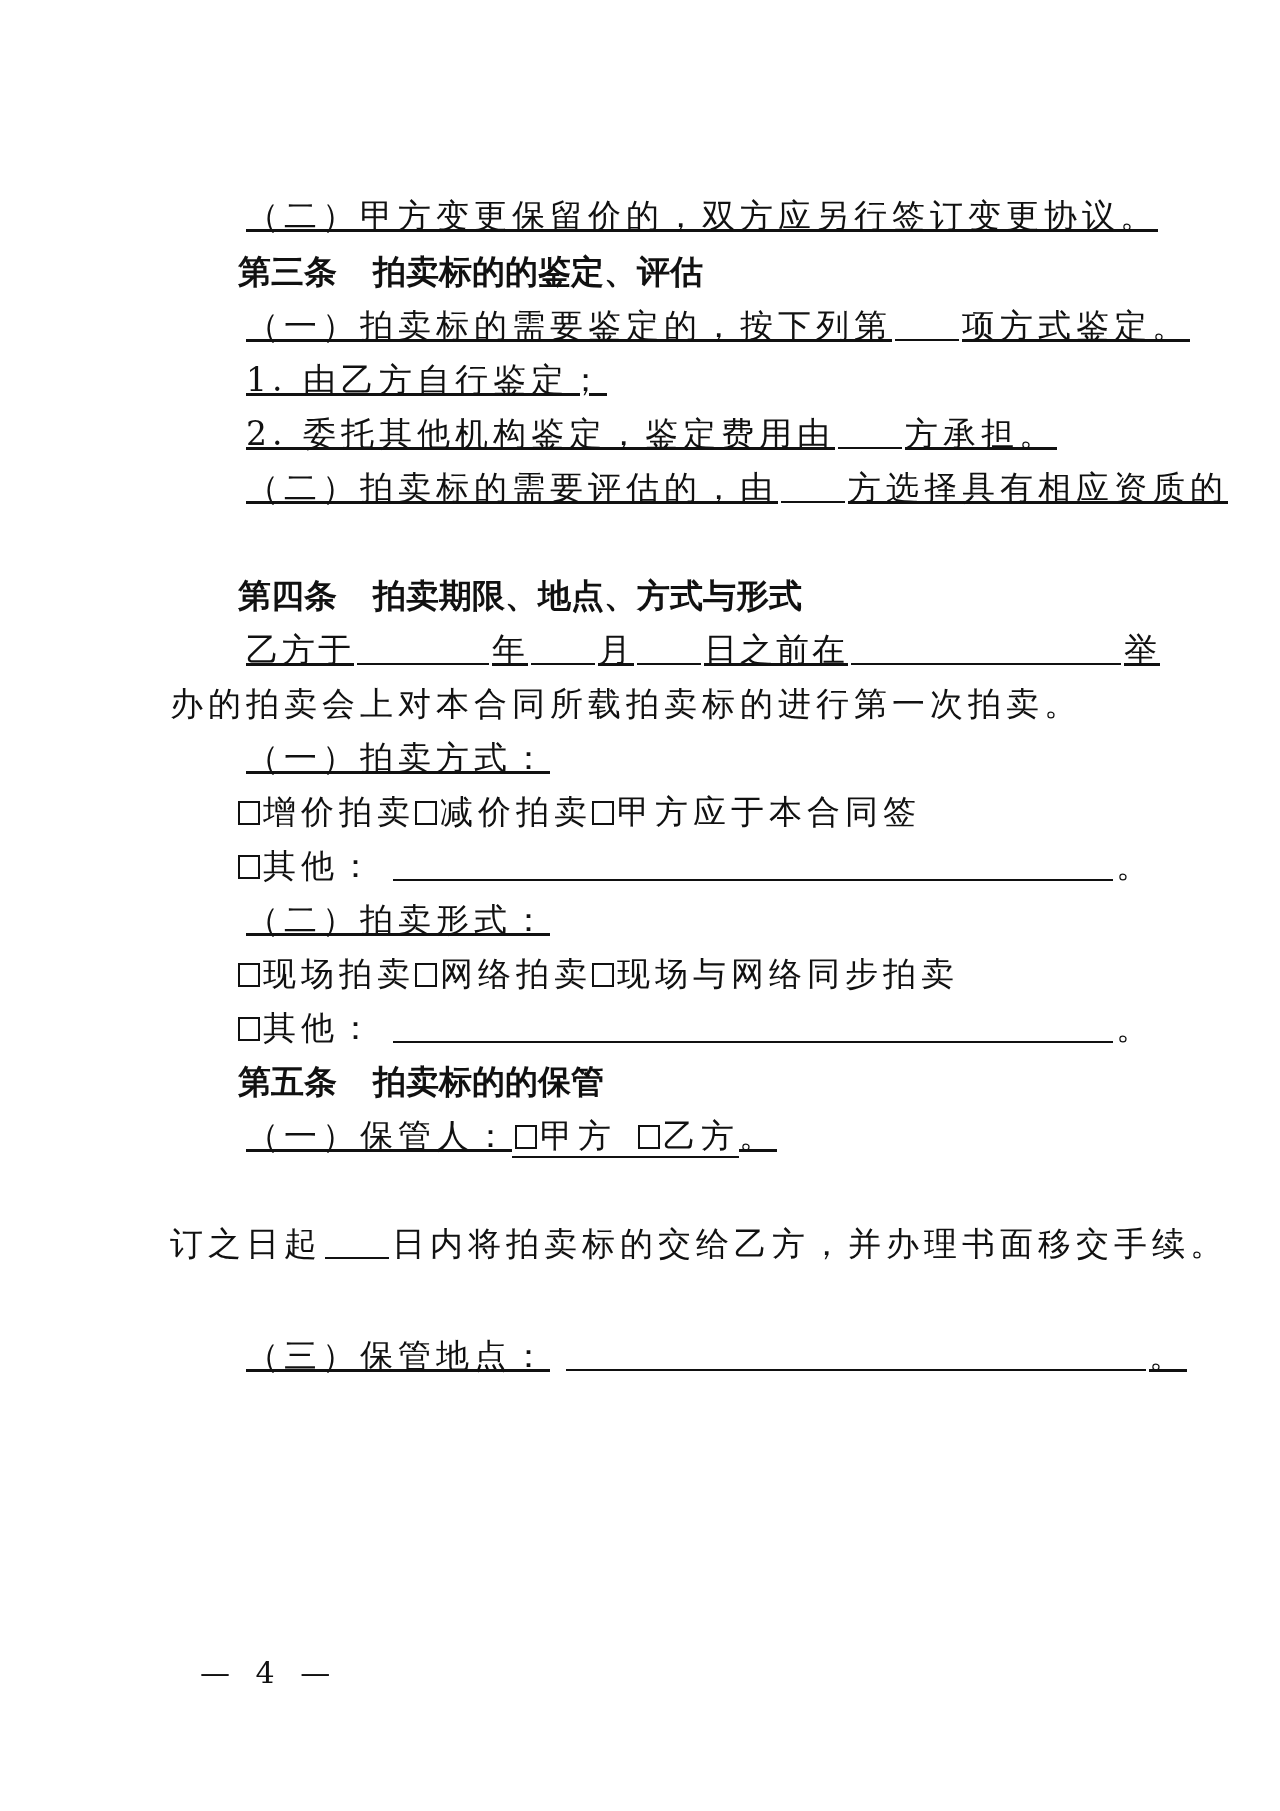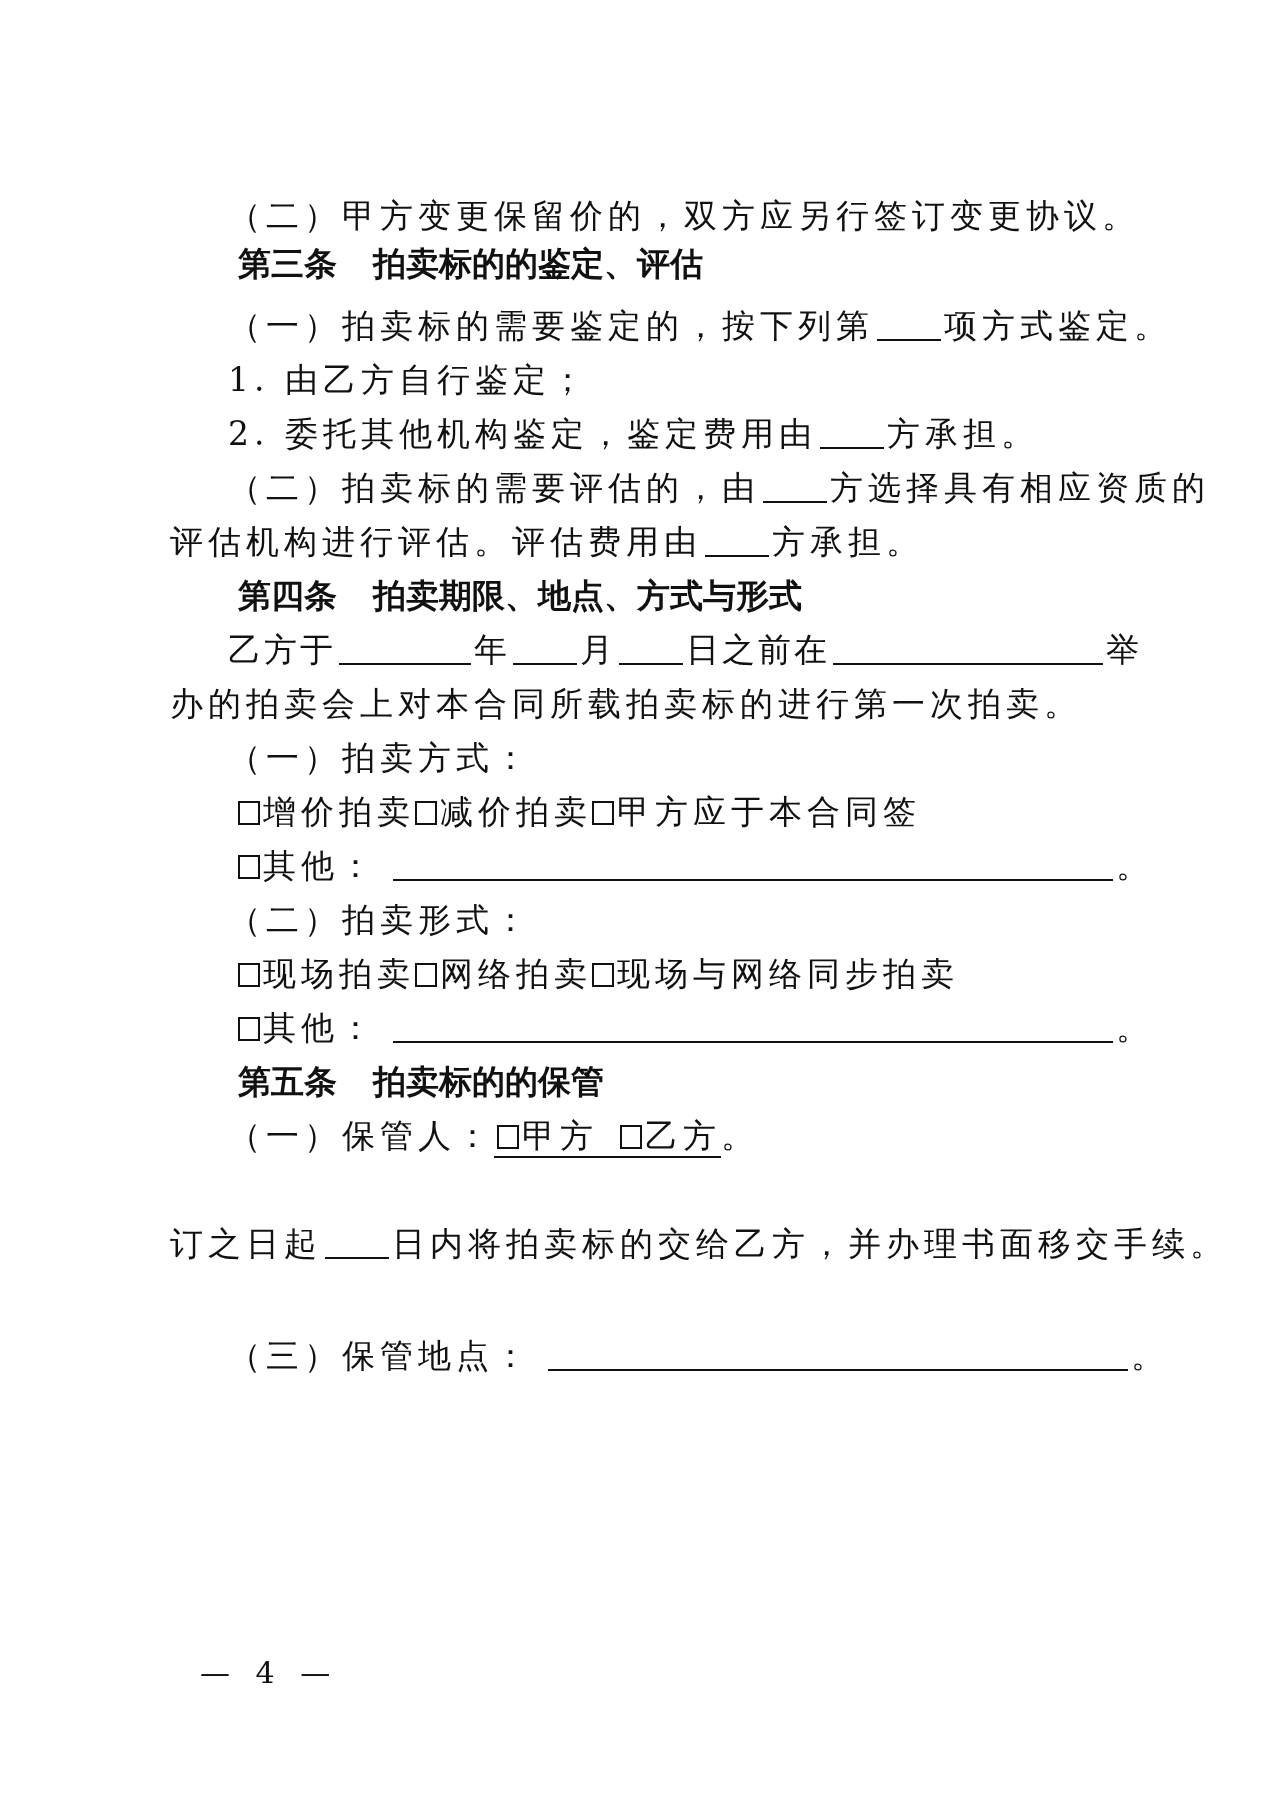--- a/index.html
+++ b/index.html
@@ -1,21 +1,21 @@
 <!DOCTYPE html>
 <html><head>
 <meta charset="utf-8">
 <style>
   html, body { margin: 0; padding: 0; background: #ffffff; }
   body { width: 1280px; height: 1811px; position: relative; overflow: hidden;
          font-family: "DejaVu Serif", "Liberation Serif", serif; color: #111; }
   .page { position: absolute; left: 0; top: 0; width: 1280px; height: 1811px; }
   .line { position: absolute; left: 170px; width: 950px; font-size: 33px; line-height: 40px;
           white-space: nowrap; letter-spacing: 5px; }
-  .indent { left: 228px; width: 880px; }
+  .indent { left: 246px; width: 880px; text-decoration: underline; }
   .heading { font-family: "DejaVu Sans", "Liberation Sans", sans-serif; font-weight: bold;
              letter-spacing: 0px; left: 238px; }
   .heading .gap { display: inline-block; width: 36px; }
   .blank { display: inline-block; border-bottom: 2px solid #111; height: 30px; vertical-align: -4px; margin: 0 3px; }
   .b4 { width: 64px; } .b8 { width: 132px; } .b15 { width: 270px; } .b-long { width: 720px; }
   .b-site { width: 580px; }
   .checkbox { display: inline-block; width: 22px; height: 24px; border: 2px solid #111; box-sizing: border-box;
               vertical-align: -2px; margin-right: 3px; }
   .opt { display: inline-block; }
   .opt + .opt { }
@@ -25,43 +25,40 @@
 </style>
 </head>
 <body>
 
 <div class="page">
 
   <div class="line indent" style="top:196px">
     <span>（二）甲方变更保留价的，双方应另行签订变更协议。</span>
   </div>
 
-  <div class="line heading" style="top:244px">
+  <div class="line heading" style="top:252px">
     <span>第三条</span><span class="gap"></span><span>拍卖标的的鉴定、评估</span>
   </div>
 
   <div class="line indent" style="top:306px">
     <span>（一）拍卖标的需要鉴定的，按下列第</span><span class="blank b4"></span><span>项方式鉴定。</span>
   </div>
 
   <div class="line indent" style="top:360px">
     <span>1. 由乙方自行鉴定；</span>
   </div>
 
   <div class="line indent" style="top:414px">
     <span>2. 委托其他机构鉴定，鉴定费用由</span><span class="blank b4"></span><span>方承担。</span>
   </div>
 
   <div class="line indent" style="top:468px">
     <span>（二）拍卖标的需要评估的，由</span><span class="blank b4"></span><span>方选择具有相应资质的</span>
   </div>
 
-  <div class="line" style="top:522px">
-    <span>评估机构进行评估。评估费用由</span><span class="blank b4"></span><span>方承担。</span>
-  </div>
 
   <div class="line heading" style="top:576px">
     <span>第四条</span><span class="gap"></span><span>拍卖期限、地点、方式与形式</span>
   </div>
 
   <div class="line indent" style="top:630px; letter-spacing:3px">
     <span>乙方于</span><span class="blank b8"></span><span>年</span><span class="blank b4"></span><span>月</span><span class="blank b4"></span><span>日之前在</span><span class="blank b15"></span><span>举</span>
   </div>
 
   <div class="line" style="top:684px">

